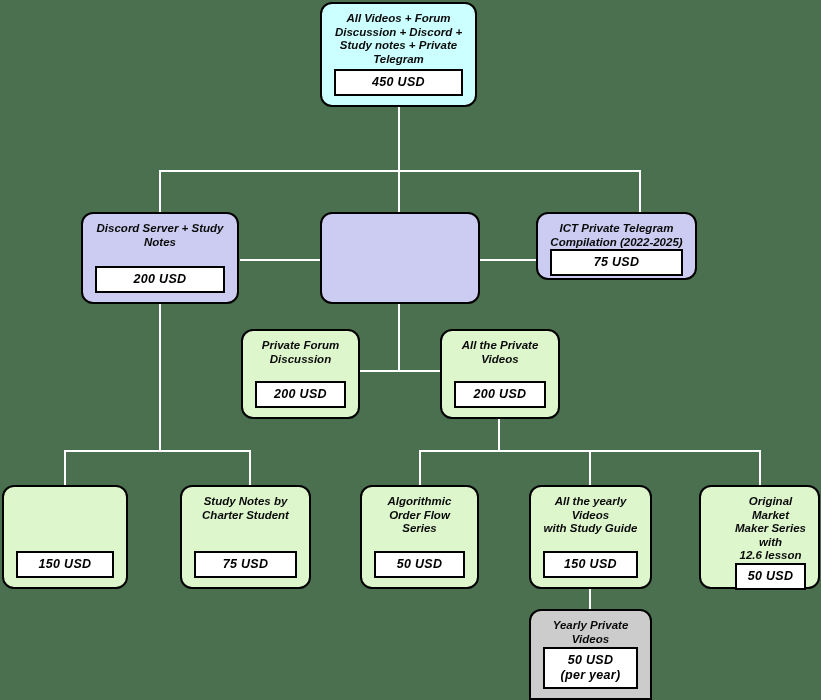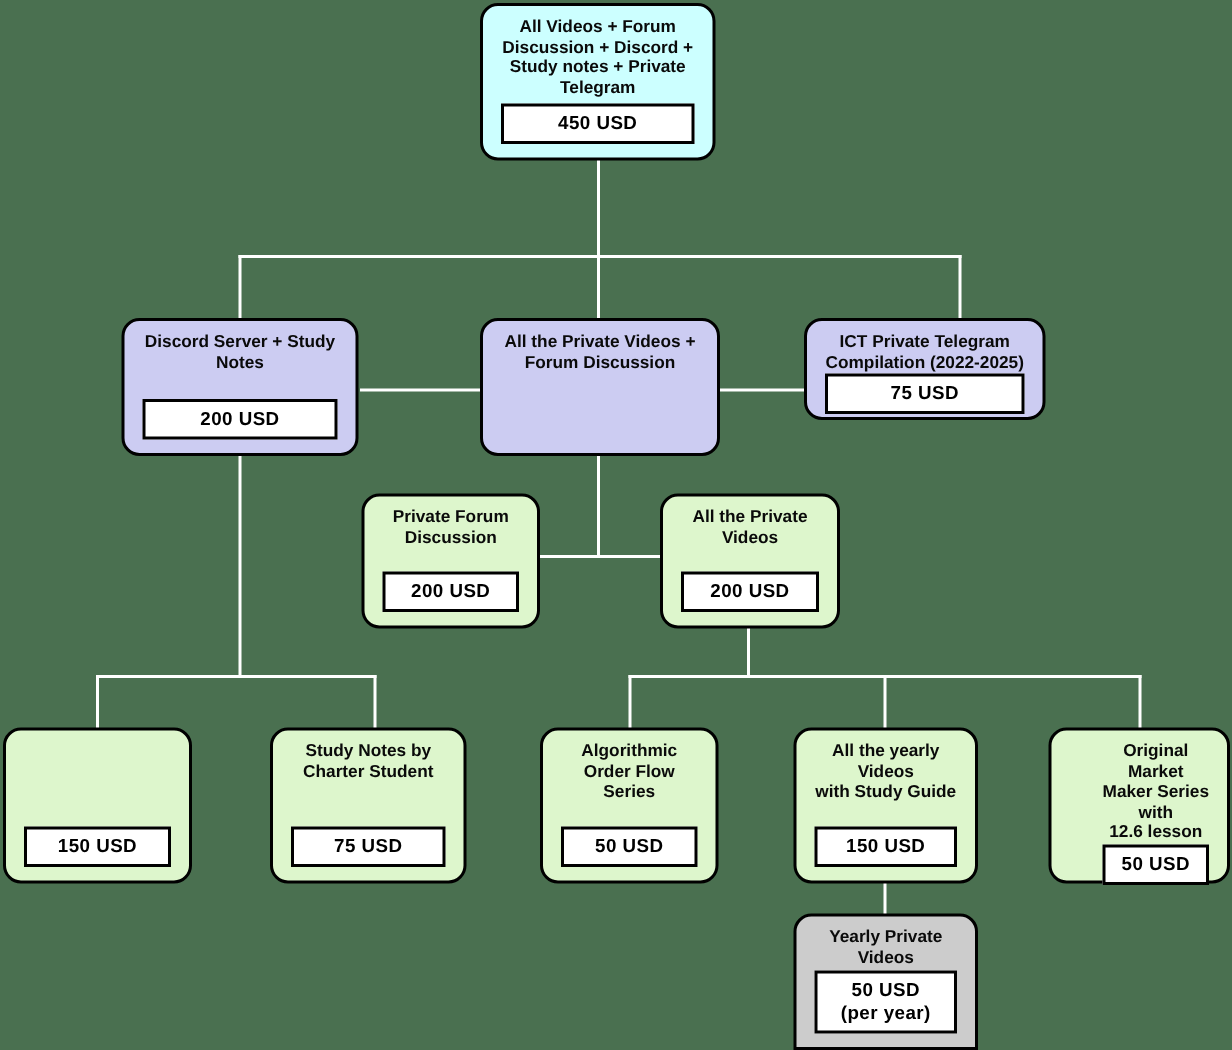--- a/index.html
+++ b/index.html
@@ -16,20 +16,21 @@
     position:absolute;
     box-sizing:border-box;
     border:2px solid #000000;
     border-radius:12px;
     display:flex;
     flex-direction:column;
     align-items:center;
     justify-content:flex-start;
     padding:8px 6px 9px 6px;
     z-index:5;
+    font-style:italic;
   }
   .node .title{
     font-weight:bold;
     font-size:11.5px;
     line-height:13.5px;
     color:#0a0a0a;
     text-align:center;
     width:100%;
     white-space:pre-line;
   }
@@ -92,22 +93,20 @@
     <div class="pricebox">450 USD</div>
   </div>
 
   <div class="node fill-purple" style="left:81px;top:212px;width:158px;height:92px;">
     <div class="title">Discord Server + Study
 Notes</div>
     <div class="pricebox">200 USD</div>
   </div>
 
   <div class="node fill-purple" style="left:320px;top:212px;width:160px;height:92px;">
-    <div class="title">All the Private Videos +
-Forum Discussion</div>
   </div>
 
   <div class="node fill-purple" style="left:536px;top:212px;width:161px;height:68px;">
     <div class="title">ICT  Private Telegram
 Compilation (2022-2025)</div>
     <div class="pricebox">75 USD</div>
   </div>
 
   <div class="node fill-green" style="left:241px;top:329px;width:119px;height:90px;">
     <div class="title">Private Forum

